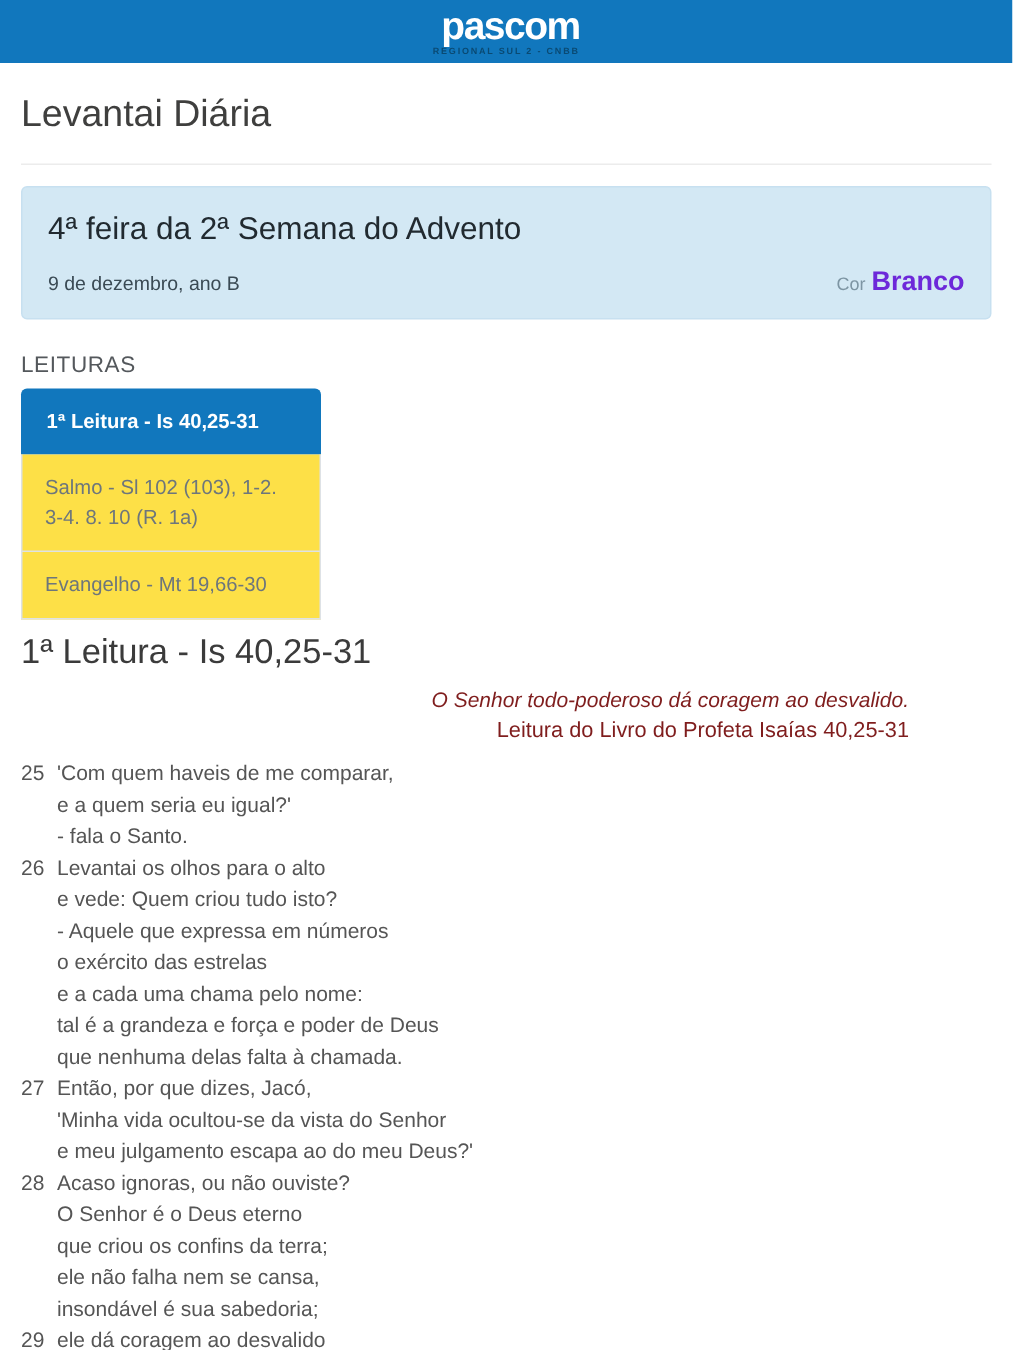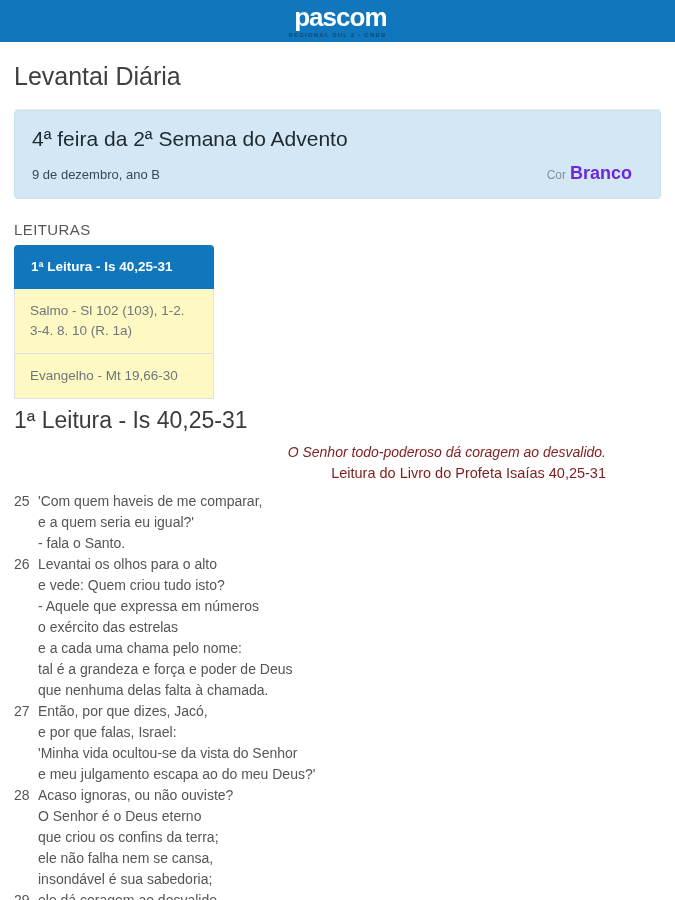--- a/index.html
+++ b/index.html
@@ -11,32 +11,32 @@
   .logo { text-align:center; text-decoration:none; cursor:pointer; line-height:1; }
   .logo-word { color:#ffffff; font-weight:800; font-size:26px; letter-spacing:-1px; display:block;text-align:right; }
   .logo-sub { display:block; color:#0a4a73; font-size:6px; font-weight:700; letter-spacing:1.2px; margin-top:2px; }
 
   .content { padding:0 14px; }
 
   .page-title { margin-top:20px; font-size:25px; font-weight:400; color:#3f3f3e; }
   .rule { border:none; border-top:1px solid #ececec; margin-top:18px; }
 
   
-  .day-card { background:#d3e8f4; border:1px solid #c7e0f0; border-radius:4px;
-    padding:16px 28px 14px 17px; }
+  .day-card { margin-top:14px; background:#d3e8f4; border:1px solid #c7e0f0; border-radius:4px;
+    padding:16px 17px 14px 17px; }
   .day-card h2 { font-size:21px; font-weight:400; color:#212a30; }
   .day-meta { display:flex; justify-content:space-between; align-items:baseline; margin-top:12px; }
   .day-date { font-size:13px; color:#3a4a54; }
   .day-color { font-size:12px; color:#7d95a3; }
   .day-color b { color:#6d28d9; font-size:18px; margin-left:4px; }
 
   
   .leituras-label { margin-top:22px; font-size:15px; color:#54585c; letter-spacing:.4px; }
   .tabs { margin-top:7px; width:200px; border-radius:4px; }
-  .tab { padding:12px 15px; font-size:13.5px; color:#6d767c; background:#fef9c3;
+  .tab { padding:12px 15px; font-size:13.5px; color:#6d767c; background:#fde047;
     border:1px solid #dee2e6; border-top:none; line-height:20px; cursor:pointer; }
   .tab.active { background:#1177bd; color:#fff; font-weight:700; border:none;
     border-radius:4px 4px 0 0; padding:12px 17px; }
 
   
   .reading-heading { margin-top:8px; font-size:23px; font-weight:400; color:#3b3b3b; }
   .centerblock { max-width:592px; text-align:right; margin-top:10px; color:#7f1d1d; }
   .epigraph { font-style:italic; font-size:14px; }
   .source { font-size:14.5px; margin-top:5px; }
 
@@ -123,24 +123,20 @@
       <div class="verse-line">
         <span class="vnum"></span>
         <span class="vtext">que nenhuma delas falta à chamada.</span>
       </div>
       <div class="verse-line">
         <span class="vnum">27</span>
         <span class="vtext">Então, por que dizes, Jacó,</span>
       </div>
       <div class="verse-line">
         <span class="vnum"></span>
-        <span class="vtext">e por que falas, Israel:</span>
-      </div>
-      <div class="verse-line">
-        <span class="vnum"></span>
         <span class="vtext">'Minha vida ocultou-se da vista do Senhor</span>
       </div>
       <div class="verse-line">
         <span class="vnum"></span>
         <span class="vtext">e meu julgamento escapa ao do meu Deus?'</span>
       </div>
       <div class="verse-line">
         <span class="vnum">28</span>
         <span class="vtext">Acaso ignoras, ou não ouviste?</span>
       </div>

